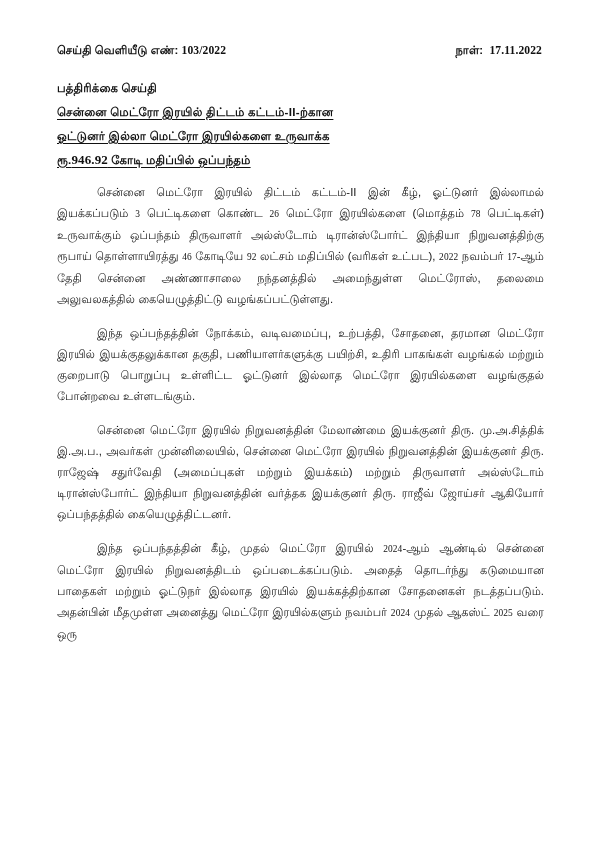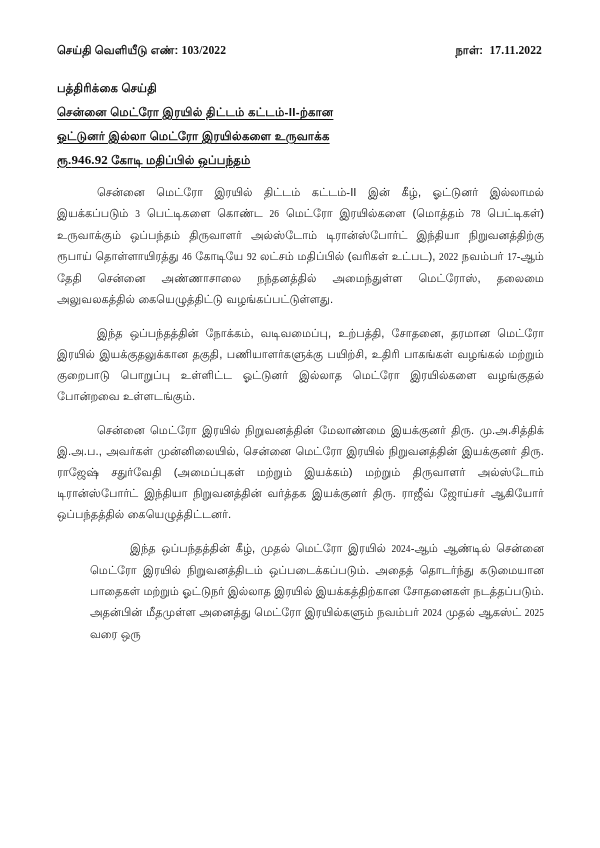--- a/index.html
+++ b/index.html
@@ -91,21 +91,20 @@
     line-height: 21px;
     text-align: justify;
     text-justify: inter-word;
     text-indent: 40px;
     letter-spacing: 0.05px;
     word-spacing: 0.2px;
     hyphens: none;
   }
   p.para:last-child {
     margin-bottom: 0;
-    margin-left: 33px;
   }
   
   .num {
     font-family: "Liberation Serif", "DejaVu Serif", serif;
     font-size: 9.4px;
     letter-spacing: 0.1px;
   }
   .footer-space {
     height: 96px;
   }

